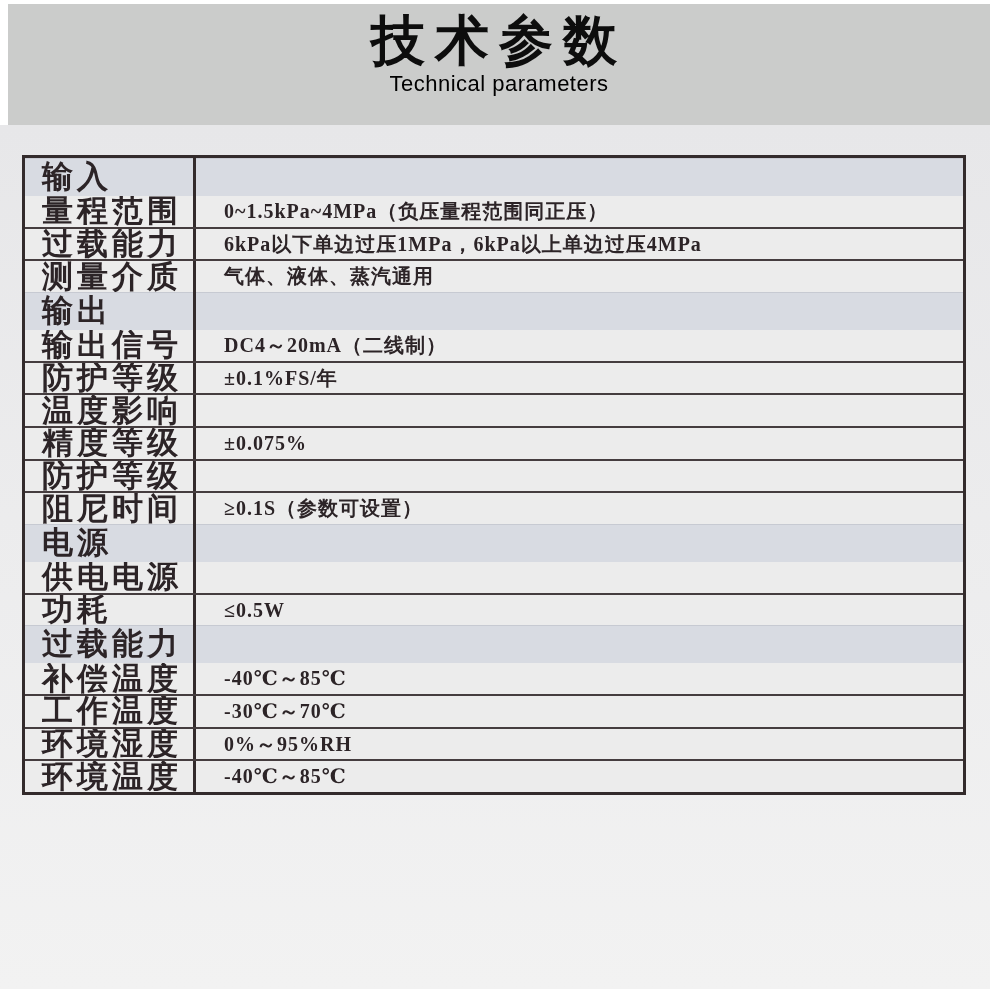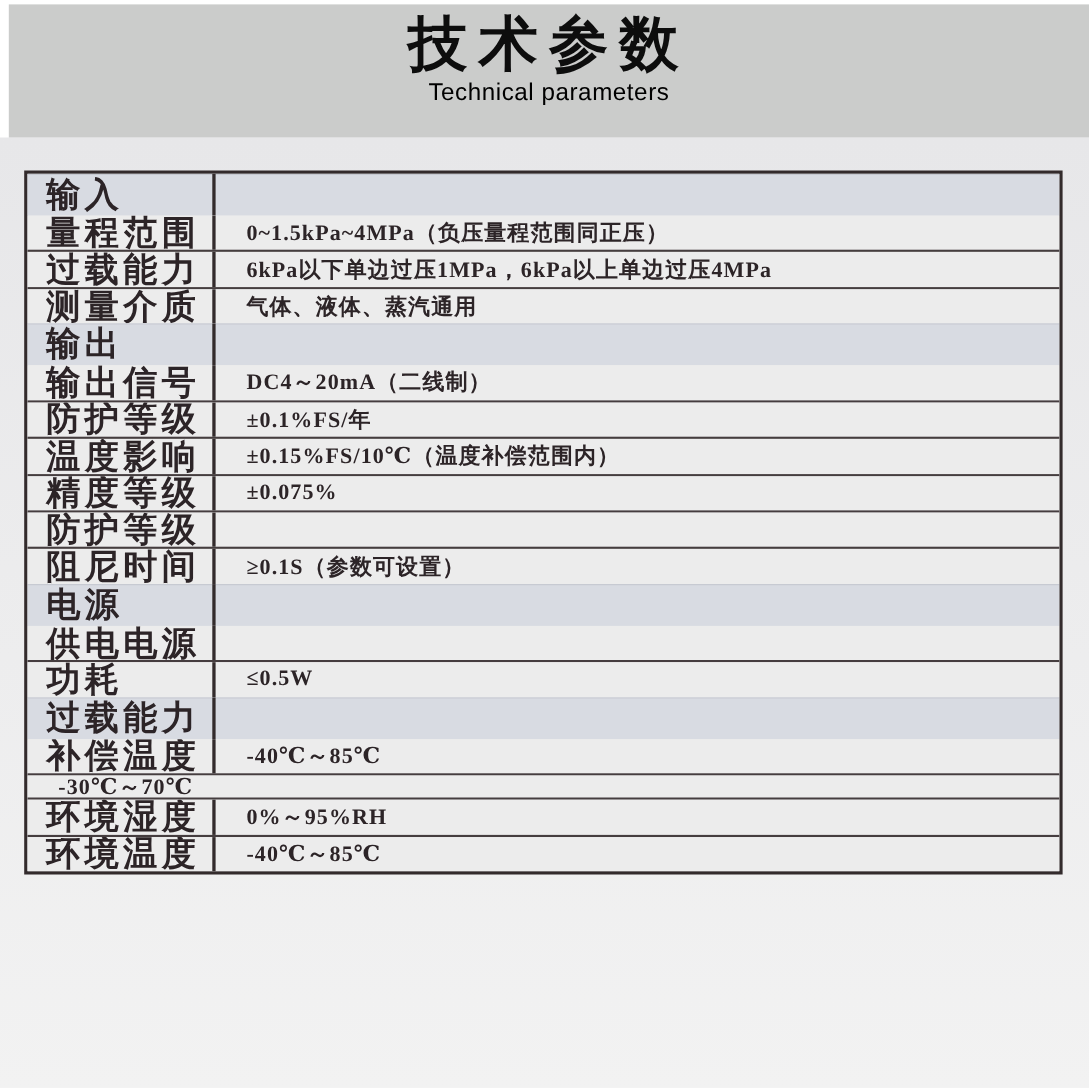--- a/index.html
+++ b/index.html
@@ -148,21 +148,20 @@
       <div class="cell value">DC4～20mA（二线制）</div>
     </div>
 
     <div class="row param lined">
       <div class="cell label">防护等级</div>
       <div class="cell value">±0.1%FS/年</div>
     </div>
 
     <div class="row param lined">
       <div class="cell label">温度影响</div>
-      <div class="cell value">±0.15%FS/10℃（温度补偿范围内）</div>
     </div>
 
     <div class="row param lined">
       <div class="cell label">精度等级</div>
       <div class="cell value">±0.075%</div>
     </div>
 
     <div class="row param lined">
       <div class="cell label">防护等级</div>
     </div>
@@ -190,20 +189,21 @@
       <div class="cell label">过载能力</div>
       <div class="cell value"></div>
     </div>
 
     <div class="row param lined">
       <div class="cell label">补偿温度</div>
       <div class="cell value">-40℃～85℃</div>
     </div>
 
     <div class="row param lined">
+      <div class="cell label">工作温度</div>
       <div class="cell value">-30℃～70℃</div>
     </div>
 
     <div class="row param lined">
       <div class="cell label">环境湿度</div>
       <div class="cell value">0%～95%RH</div>
     </div>
 
     <div class="row param">
       <div class="cell label">环境温度</div>

